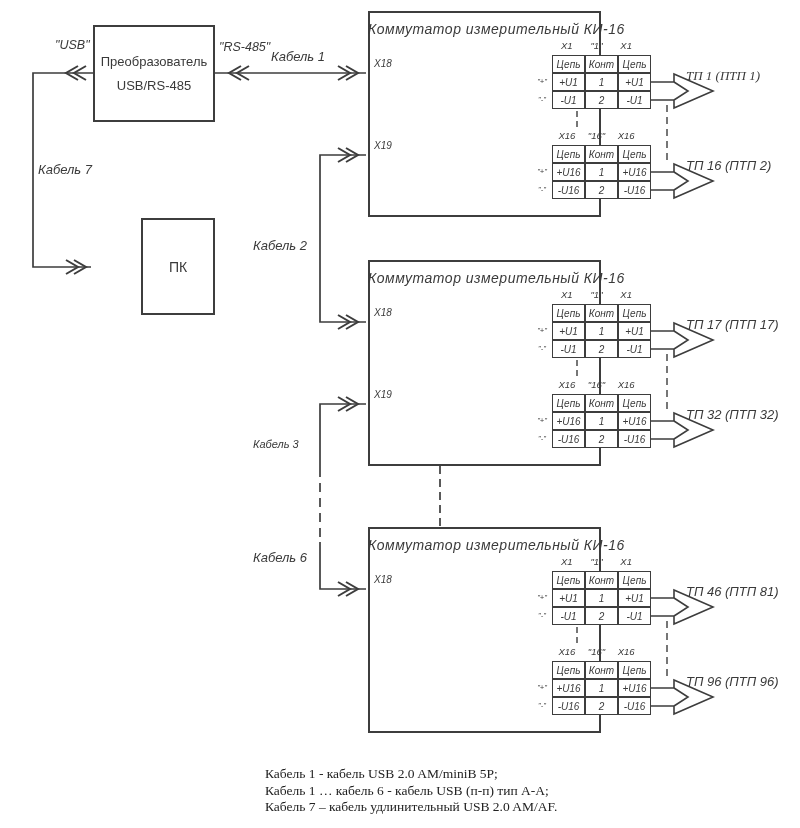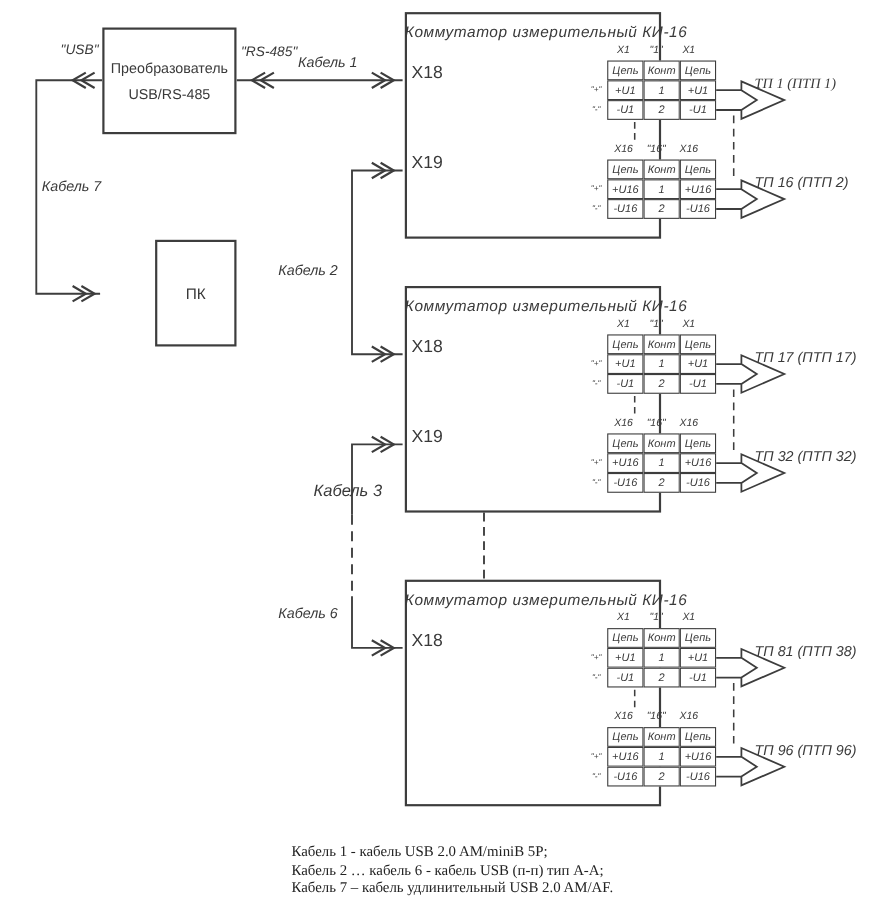--- a/index.html
+++ b/index.html
@@ -6,21 +6,21 @@
   #canvas{position:relative;width:800px;height:828px;background:#ffffff;
           font-family:"Liberation Sans",sans-serif;color:#333;overflow:hidden;}
   svg{position:absolute;left:0;top:0;overflow:visible;}
   .lbl{position:absolute;font-style:italic;color:#3a3a3a;white-space:nowrap;}
   .box{position:absolute;box-sizing:border-box;border:2px solid #3d3d3d;background:#fff;
        display:flex;flex-direction:column;align-items:center;justify-content:center;
        color:#3a3a3a;}
   .commutator{position:absolute;width:410px;height:206px;}
   .comm-title{position:absolute;left:0;top:10px;width:232px;text-align:center;
               font-style:italic;font-size:14px;letter-spacing:0.5px;color:#3a3a3a;white-space:nowrap;}
-  .port-lbl{position:absolute;font-size:16px;color:#3a3a3a;}
+  .port-lbl{position:absolute;font-style:italic;font-size:10px;color:#3a3a3a;}
   .connector{position:absolute;width:89px;}
   .hdr-row{display:flex;height:15px;}
   .hdr-row span{width:33px;text-align:center;font-style:italic;font-size:9.5px;color:#3a3a3a;white-space:nowrap;}
   .ctable{display:grid;grid-template-columns:33px 33px 33px;grid-auto-rows:18px;}
   .ctable .cell{box-sizing:border-box;border:1.3px solid #3d3d3d;background:#fff;
        display:flex;align-items:center;justify-content:center;
        font-style:italic;font-size:10px;color:#3a3a3a;}
   .mark{position:absolute;left:-17px;width:14px;text-align:center;
         font-size:7.5px;font-style:italic;color:#3a3a3a;}
   .tp-lbl{position:absolute;left:318px;font-style:italic;font-size:13px;color:#3a3a3a;white-space:nowrap;}
@@ -67,21 +67,21 @@
 
   <div class="box" style="left:93px;top:218px;width:74px;height:97px;font-size:14px;margin-left:48px;">
     <div>ПК</div>
   </div>
 
   <div class="lbl" style="left:55px;top:38px;font-size:12.5px;">"USB"</div>
   <div class="lbl" style="left:219px;top:40px;font-size:12.5px;">"RS-485"</div>
   <div class="lbl" style="left:271px;top:49px;font-size:13px;">Кабель 1</div>
   <div class="lbl" style="left:38px;top:162px;font-size:13px;">Кабель 7</div>
   <div class="lbl" style="left:253px;top:238px;font-size:13px;">Кабель 2</div>
-  <div class="lbl" style="left:253px;top:438px;font-size:15px;margin-left:32px;">Кабель 3</div>
+  <div class="lbl" style="left:253px;top:438px;font-size:11px;">Кабель 3</div>
   <div class="lbl" style="left:253px;top:550px;font-size:13px;">Кабель 6</div>
 
   <div class="commutator" style="left:368px;top:11px;">
     <svg width="410" height="206" viewBox="0 0 410 206">
       <g stroke="#3d3d3d" fill="none">
         <rect x="1" y="1" width="231" height="204" stroke-width="2"></rect>
         <path d="M283,71 H306 M283,89 H306 M306,63 L345,80 L306,97 L306,89 L320,80 L306,71 Z" stroke-width="1.6"></path>
         <path d="M283,161 H306 M283,179 H306 M306,153 L345,170 L306,187 L306,179 L320,170 L306,161 Z" stroke-width="1.6"></path>
         <path d="M209,100 V117" stroke-width="1.4" stroke-dasharray="6 4"></path>
         <path d="M299,94 V152" stroke-width="1.4" stroke-dasharray="7 5"></path>
@@ -221,21 +221,21 @@
         <div class="cell">+U1</div>
         <div class="cell">1</div>
         <div class="cell">+U1</div>
         <div class="cell">-U1</div>
         <div class="cell">2</div>
         <div class="cell">-U1</div>
       </div>
       <span class="mark" style="top:37px;">"+"</span>
       <span class="mark" style="top:55px;">"-"</span>
     </div>
-    <div class="tp-lbl" style="top:57px;">ТП 81 (ПТП 38)</div>
+    <div class="tp-lbl" style="top:57px;">ТП 46 (ПТП 81)</div>
 
     <div class="connector" style="left:184px;top:119px;">
       <div class="hdr-row">
         <span>Х16</span>
         <span>"16"</span>
         <span>Х16</span>
       </div>
       <div class="ctable">
         <div class="cell">Цепь</div>
         <div class="cell">Конт</div>
@@ -248,17 +248,17 @@
         <div class="cell">-U16</div>
       </div>
       <span class="mark" style="top:37px;">"+"</span>
       <span class="mark" style="top:55px;">"-"</span>
     </div>
     <div class="tp-lbl" style="top:147px;">ТП 96 (ПТП 96)</div>
   </div>
 
   <div class="notes">
     <div>Кабель 1 - кабель USB 2.0 AM/miniB 5P;</div>
-    <div>Кабель 2 … кабель 6 - кабель USB  (п-п) тип А-А;</div>
+    <div>Кабель 1 … кабель 6 - кабель USB  (п-п) тип А-А;</div>
     <div>Кабель 7 – кабель удлинительный  USB 2.0 AM/AF.</div>
   </div>
 
 </div>
 
 </body></html>

